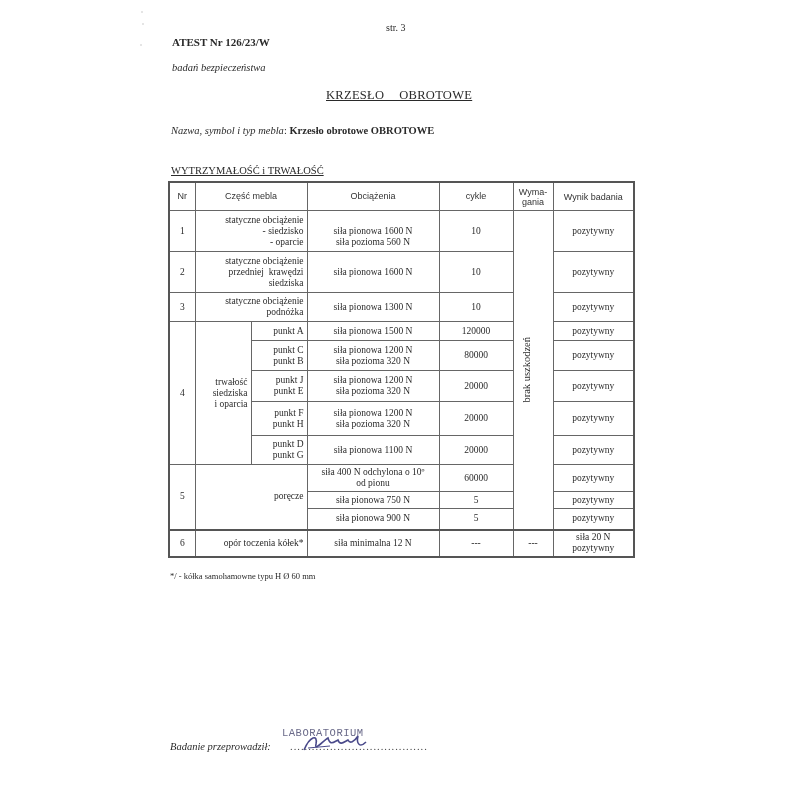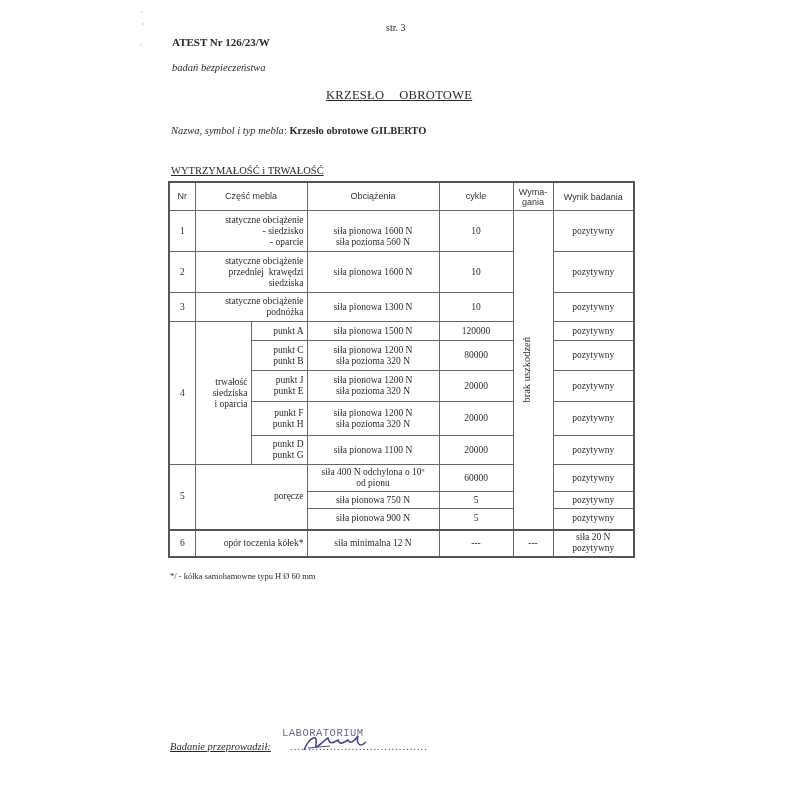--- a/index.html
+++ b/index.html
@@ -16,40 +16,40 @@
   .section { left:171px; top:165px; font-size:10.5px; text-decoration:underline; }
   table.main { position:absolute; left:168px; top:181px; width:465px;
                border-collapse:collapse; font-size:9.5px; table-layout:fixed;
                border:2px solid #555; }
   table.main td, table.main th { border:1px solid #666; padding:0 3px; line-height:11px; vertical-align:middle; }
   table.main th { font-family:"Liberation Sans", sans-serif; font-weight:normal; font-size:9px; text-align:center; height:27px; color:#333; }
   .c { text-align:center; }
   .l { text-align:right; }
   .vert { writing-mode:vertical-rl; transform:rotate(180deg); font-size:10.5px; line-height:13px; text-align:center; margin:0 auto; }
   .footnote { left:170px; top:571px; font-size:8.5px; }
-  .sign { left:170px; top:741px; font-size:10.5px; font-style:italic;text-decoration:underline; }
+  .sign { left:170px; top:741px; font-size:10.5px; font-style:italic; }
   .dots { left:290px; top:741px; font-size:10.5px; letter-spacing:1px; color:#444; }
   .stamp { left:282px; top:727px; font-family:Liberation Mono, monospace; font-size:10.5px; color:#6b6b8a; letter-spacing:0.5px; }
   .scan-dot { width:2px; height:2px; background:#ddd; border-radius:1px; }
 </style>
 </head>
 <body>
 
 <div class="abs scan-dot" style="left:141px;top:11px"></div>
 <div class="abs scan-dot" style="left:142px;top:23px"></div>
 <div class="abs scan-dot" style="left:140px;top:44px"></div>
 
 <div class="abs page-num">str. 3</div>
 <div class="abs atest">ATEST Nr 126/23/W</div>
 <div class="abs atest-sub">badań bezpieczeństwa</div>
 
 <div class="abs title" style="white-space:pre">KRZESŁO  OBROTOWE</div>
 
 <div class="abs name-line">
-  <i>Nazwa, symbol i typ mebla</i>: <b>Krzesło obrotowe GILBERTO</b>
+  <i>Nazwa, symbol i typ mebla</i>: <b>Krzesło obrotowe OBROTOWE</b>
 </div>
 
 <div class="abs section">WYTRZYMAŁOŚĆ i TRWAŁOŚĆ</div>
 
 <table class="main">
   <colgroup>
     <col style="width:26px">
       <col style="width:56px">
       <col style="width:56px">
       <col style="width:132px">

